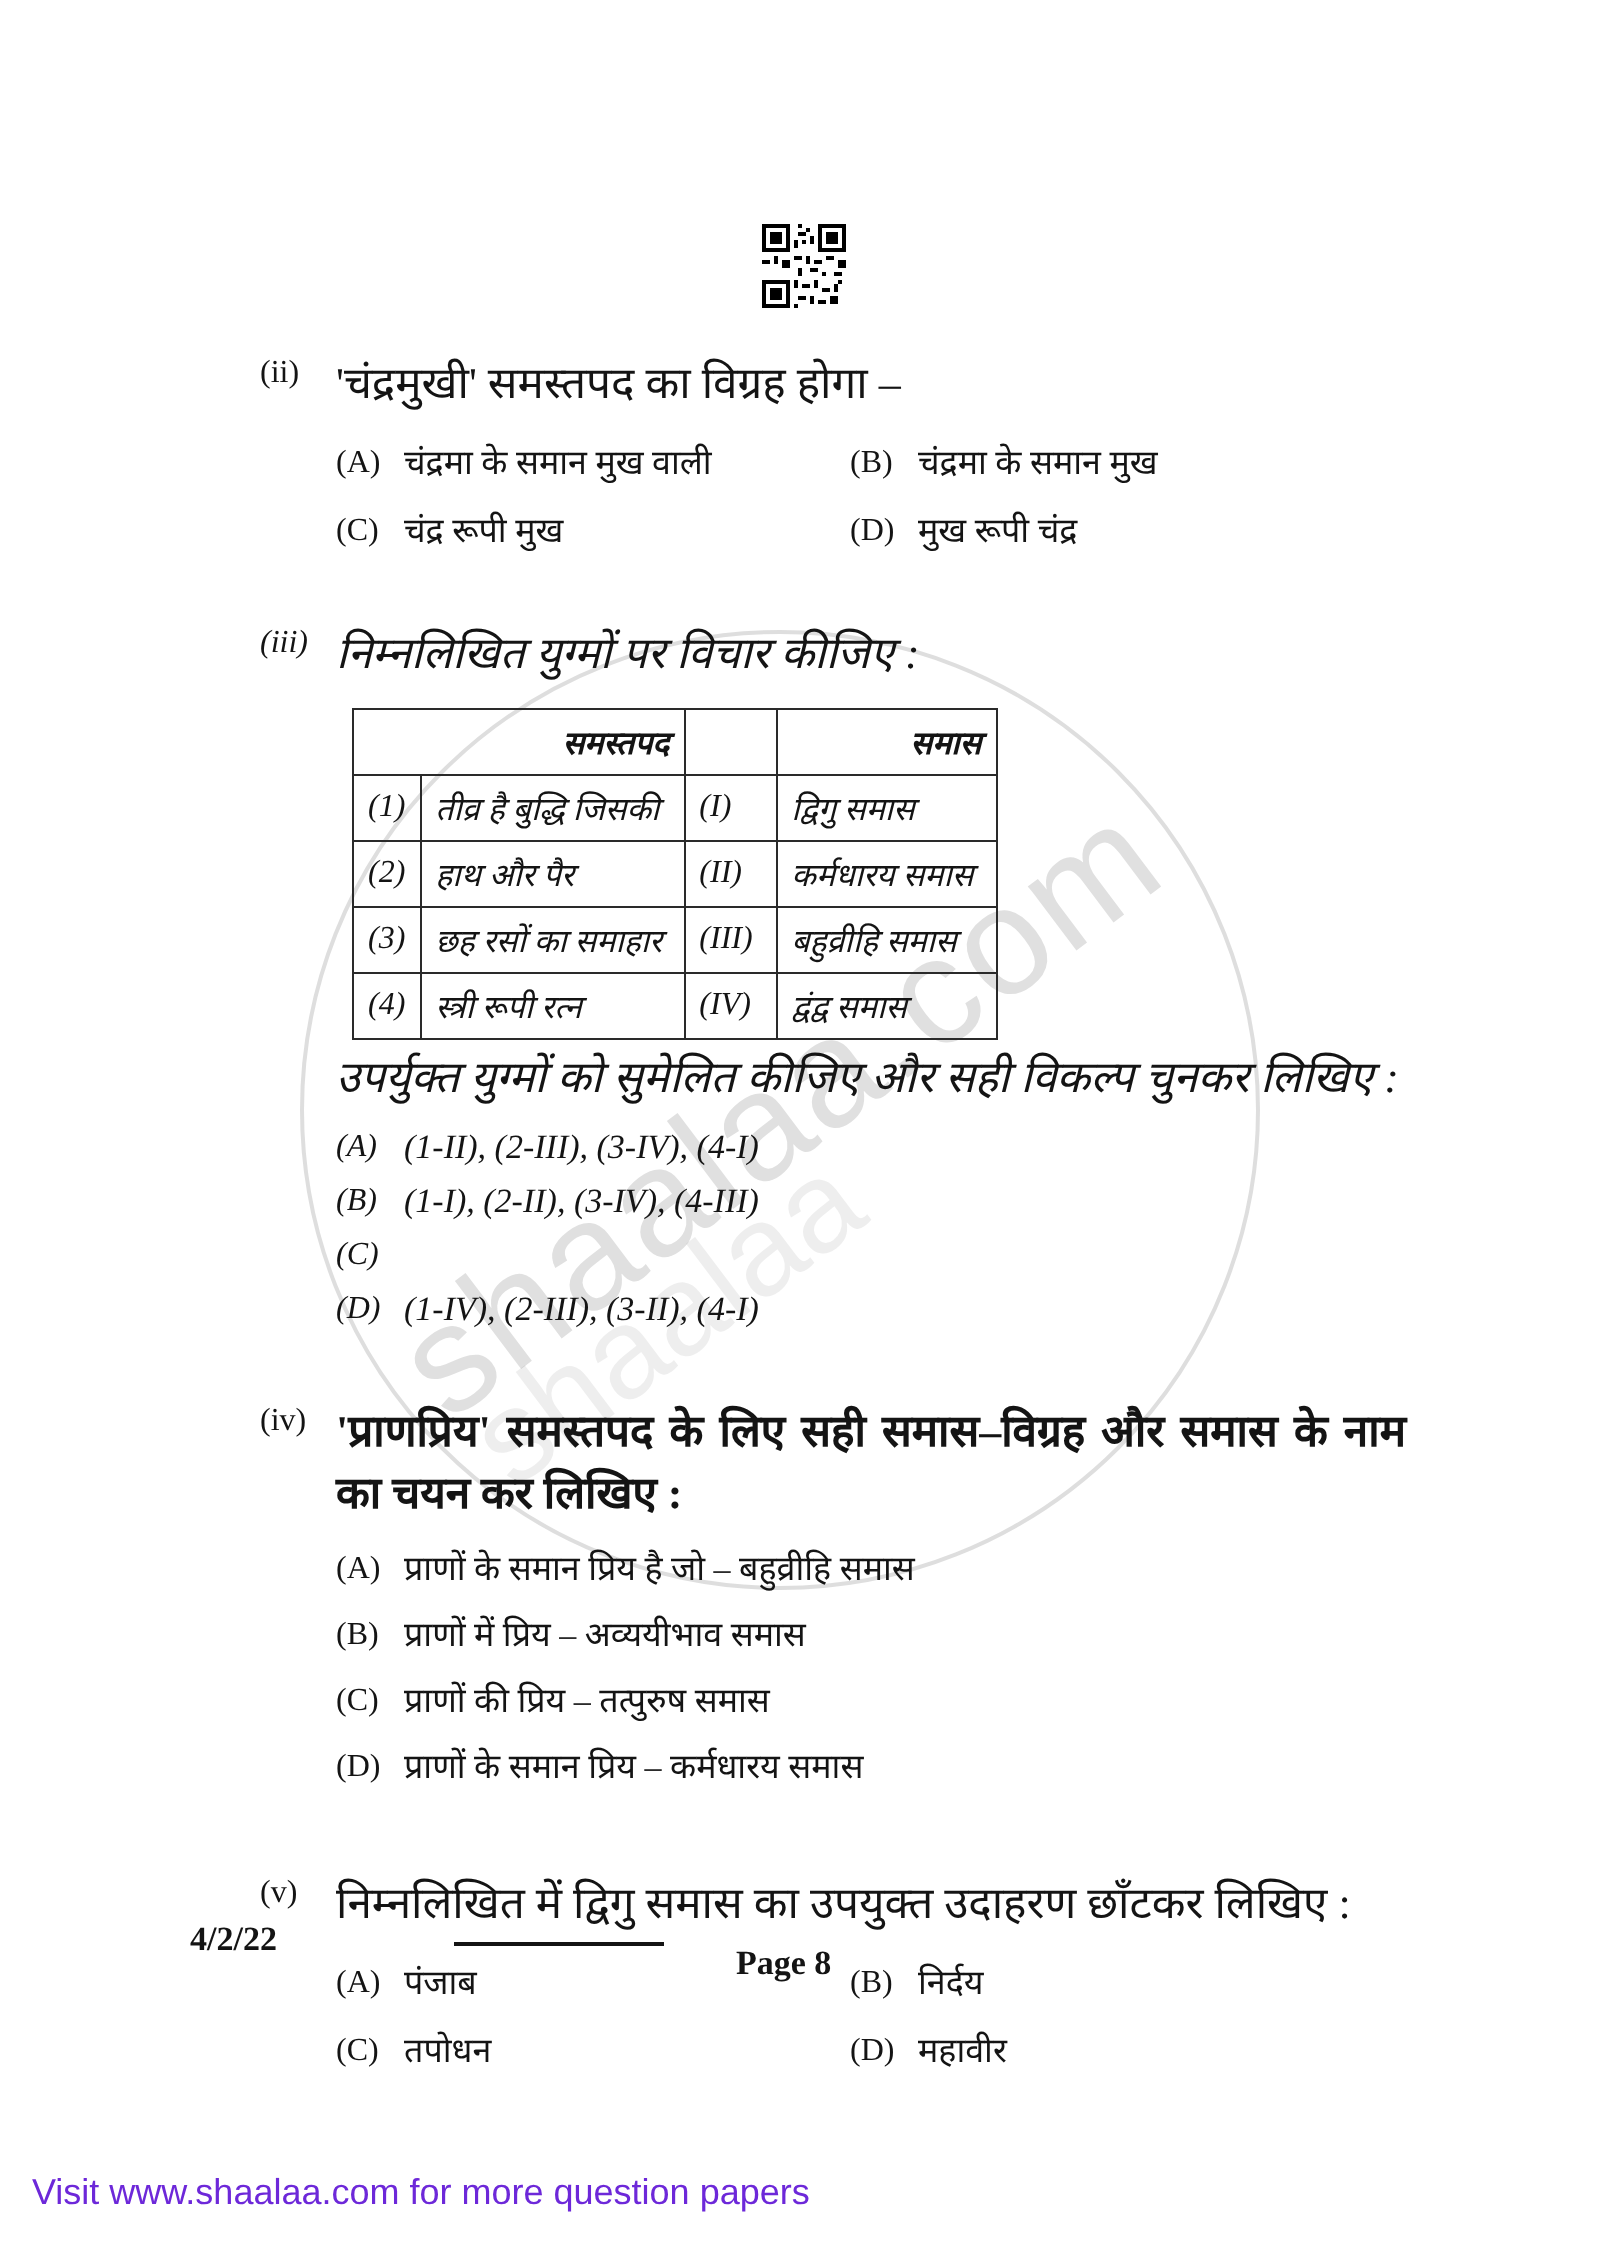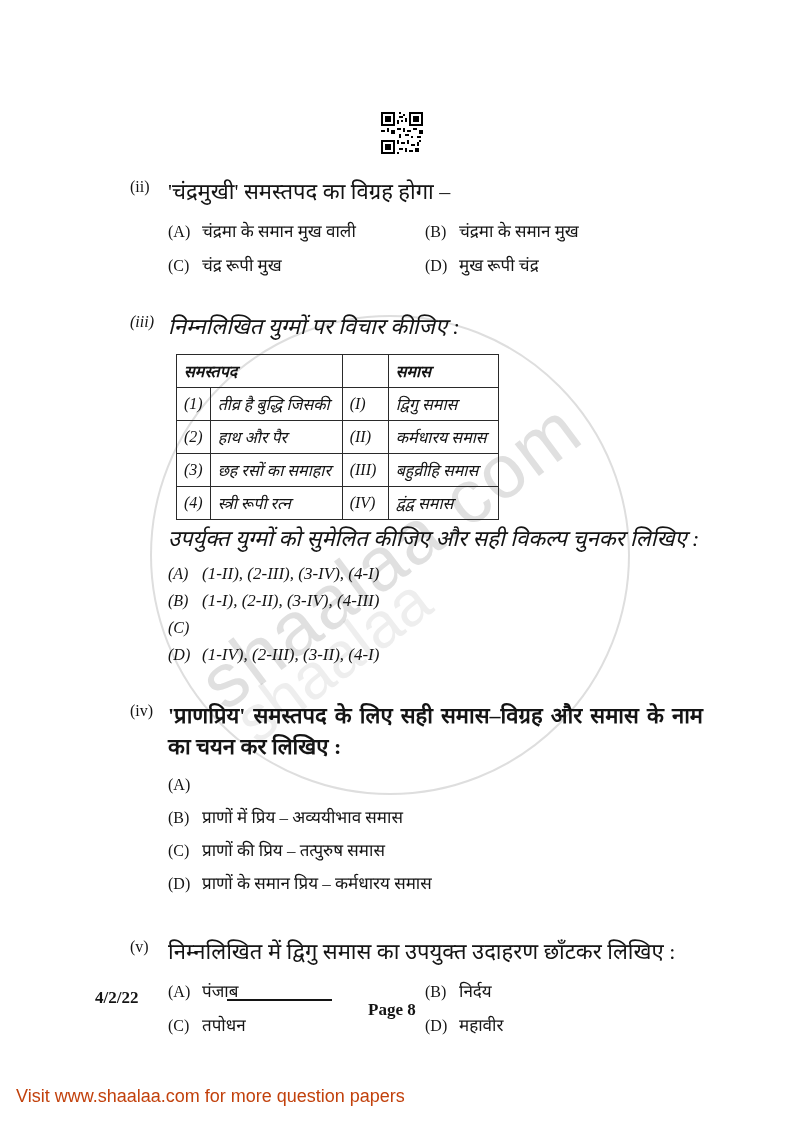--- a/index.html
+++ b/index.html
@@ -68,46 +68,46 @@
   .match-table {
     border-collapse:collapse;
     margin:12px 0 0 8px;
     background:transparent;
   }
   .match-table th, .match-table td {
     border:1px solid #2a2a2a;
     font-size:16px; padding:4px 7px; height:33px;
     vertical-align:middle;
   }
-  .match-table th { font-weight:bold; text-align:left; font-size:16px; }
+  .match-table th { font-weight:bold; text-align:right; font-size:16px; }
   .cell-num   { width:32px;  border-right:none; padding-right:0; }
   .cell-phrase{ width:132px; border-left:none; }
   .cell-roman { width:46px; }
   .cell-samas { width:110px; }
   .subtext { margin-top:3px; }
 
   .mb-q2 { margin-bottom:28px; }
   .mb-q3 { margin-bottom:32px;font-style:italic; }
   .mb-q4 { margin-bottom:36px; }
 
   
-  .footer { position:absolute; left:0; top:988px; width:100%; height:26px; z-index:1;text-align:right; }
+  .footer { position:absolute; left:0; top:960px; width:100%; height:26px; z-index:1;text-align:right; }
   .footer-code { position:absolute; left:95px; top:0; font-weight:bold; font-size:17px; }
   .footer-line { position:absolute; left:227px; top:11px; width:105px; border-top:2px solid #141414; }
   .footer-page { position:absolute; left:368px; top:0; font-weight:bold; font-size:17px;margin-top:12px; }
 
   
   .bottom-bar {
     position:absolute; left:0; top:1078px; width:800px; height:53px;
     background:#ffffff; z-index:2;
   }
   .bottom-bar-text {
     position:absolute; left:16px; top:8px;
     font-family:"Liberation Sans", sans-serif;
-    font-size:18px; color:#c2410c;
+    font-size:18px; color:#6d28d9;
   }
 </style>
 </head>
 <body>
 
 <div class="page">
 
   <div class="watermark">
     <div class="wm-text">shaalaa.com</div>
     <div class="wm-text2">shaalaa</div>
@@ -211,20 +211,21 @@
       </div>
     </div>
 
     <div class="question mb-q4">
       <div class="q-num">(iv)</div>
       <div class="q-body">
         <div class="q-text q4-text">'प्राणप्रिय' समस्तपद के लिए सही समास–विग्रह और समास के नाम का चयन कर लिखिए :</div>
         <div class="opts-list">
           <div class="opt opt-33">
             <span class="opt-label">(A)</span>
+            <span>प्राणों के समान प्रिय है जो – बहुव्रीहि समास</span>
           </div>
           <div class="opt opt-33">
             <span class="opt-label">(B)</span>
             <span>प्राणों में प्रिय – अव्ययीभाव समास</span>
           </div>
           <div class="opt opt-33">
             <span class="opt-label">(C)</span>
             <span>प्राणों की प्रिय – तत्पुरुष समास</span>
           </div>
           <div class="opt opt-33">

